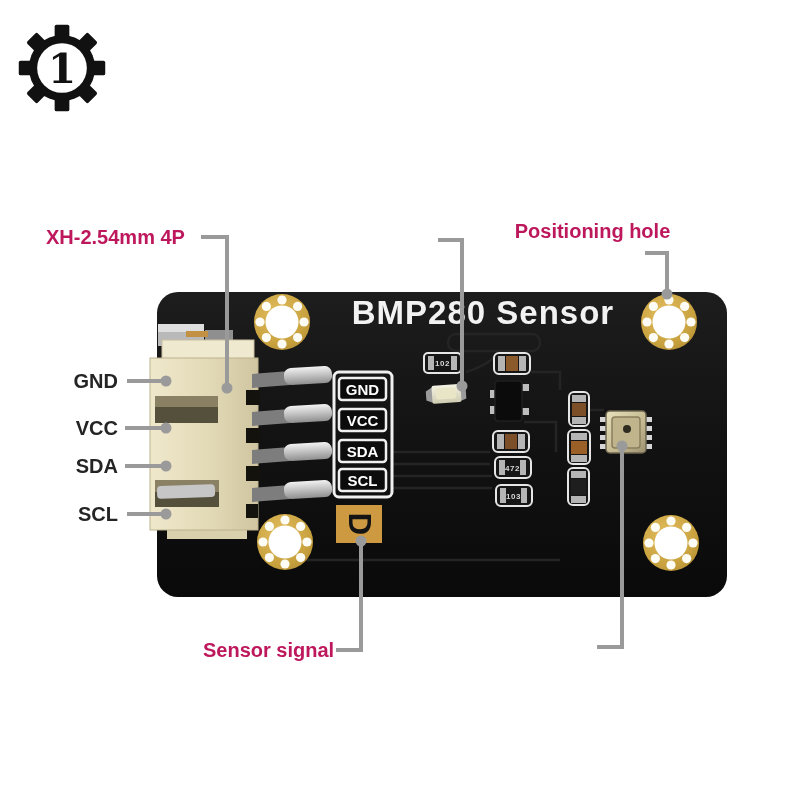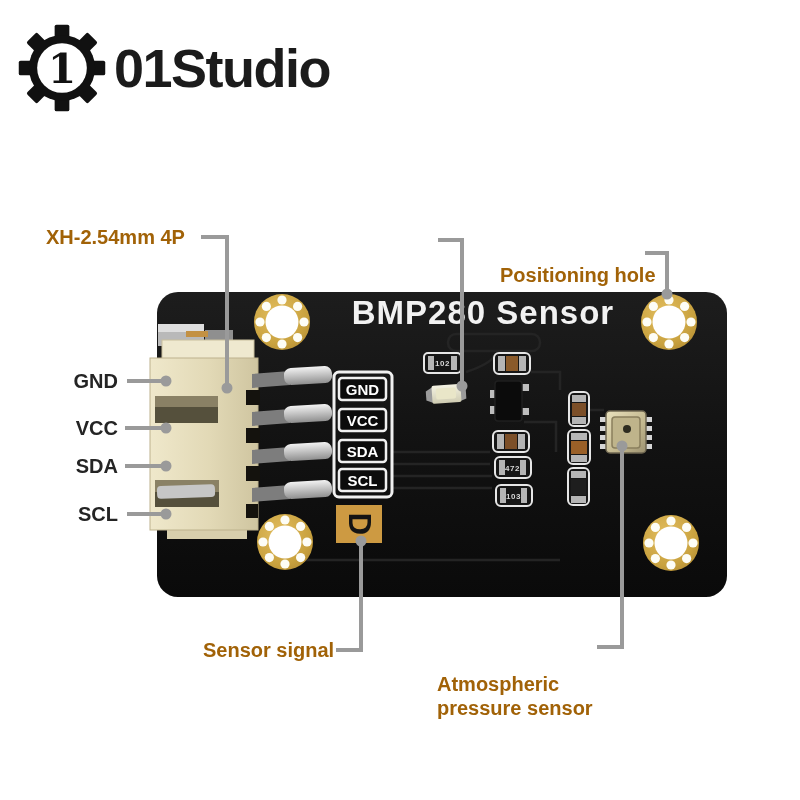--- a/index.html
+++ b/index.html
@@ -3,22 +3,22 @@
 <meta charset="utf-8">
 <style>
   html,body{margin:0;padding:0;background:#ffffff;}
   #stage{position:relative;width:800px;height:800px;background:#ffffff;overflow:hidden;
          font-family:"Liberation Sans", sans-serif;}
   
   .logo{position:absolute;left:16px;top:22px;display:flex;align-items:center;}
   .logo svg{width:92px;height:92px;}
   .logo .brand{font-size:54px;font-weight:700;letter-spacing:-1.5px;color:#1b1b1b;margin-left:6px;}
   
-  .callout-label{position:absolute;font-size:20px;font-weight:700;color:#a16207;white-space:nowrap;}
-  .callout-label.center{text-align:left;white-space:normal;margin-top:44px;}
+  .callout-label{position:absolute;font-size:20px;font-weight:700;color:#be185d;white-space:nowrap;}
+  .callout-label.center{text-align:center;white-space:normal;}
   .pin-label{position:absolute;width:60px;text-align:right;font-size:20px;font-weight:700;color:#242424;}
   
   #boardsvg{position:absolute;left:0;top:0;}
   .silk-text{font:700 15px "Liberation Sans",sans-serif;fill:#ffffff;}
   .board-title{font:700 33px "Liberation Sans",sans-serif;fill:#f2f2f2;letter-spacing:1px;}
   .marking{font:700 8px "Liberation Sans",sans-serif;fill:#d8d8d8;letter-spacing:0.5px;}
   .d-letter{font:700 31px "Liberation Sans",sans-serif;fill:#141414;}
   .gear-one{font:700 44px "DejaVu Serif",serif;fill:#111;}
 </style>
 </head>
@@ -37,21 +37,20 @@
           <rect x="42" y="3" width="16" height="20" rx="2" transform="rotate(45 50 50)"></rect>
           <rect x="42" y="77" width="16" height="20" rx="2" transform="rotate(45 50 50)"></rect>
           <rect x="3" y="42" width="20" height="16" rx="2" transform="rotate(45 50 50)"></rect>
           <rect x="77" y="42" width="20" height="16" rx="2" transform="rotate(45 50 50)"></rect>
         </g>
         <circle cx="50" cy="50" r="36"></circle>
       </g>
       <circle cx="50" cy="50" r="27" fill="#ffffff"></circle>
       <text class="gear-one" x="50" y="66" text-anchor="middle">1</text>
     </svg>
-    <span class="brand">01Studio</span>
   </div>
 
   <svg id="boardsvg" width="800" height="800" viewBox="0 0 800 800">
     <defs>
       <linearGradient id="pcbG" x1="0" y1="0" x2="0" y2="1">
         <stop offset="0" stop-color="#1d1d1d"></stop>
           <stop offset="0.5" stop-color="#121212"></stop>
         <stop offset="1" stop-color="#0a0a0a"></stop>
       </linearGradient>
       <radialGradient id="goldG" cx="0.4" cy="0.35" r="0.9">
@@ -342,18 +341,14 @@
     <div>Positioning hole</div>
   </div>
 
   <div class="pin-label" style="left:58px;top:370px;">GND</div>
   <div class="pin-label" style="left:58px;top:417px;">VCC</div>
   <div class="pin-label" style="left:58px;top:455px;">SDA</div>
   <div class="pin-label" style="left:58px;top:503px;">SCL</div>
 
   <div class="callout-label" style="left:203px;top:639px;">Sensor signal</div>
 
-  <div class="callout-label center" style="left:437px;top:628px;width:172px;line-height:24px;">
-    <div>Atmospheric</div>
-    <div>pressure sensor</div>
-  </div>
 
 </div>
 
 </body></html>

